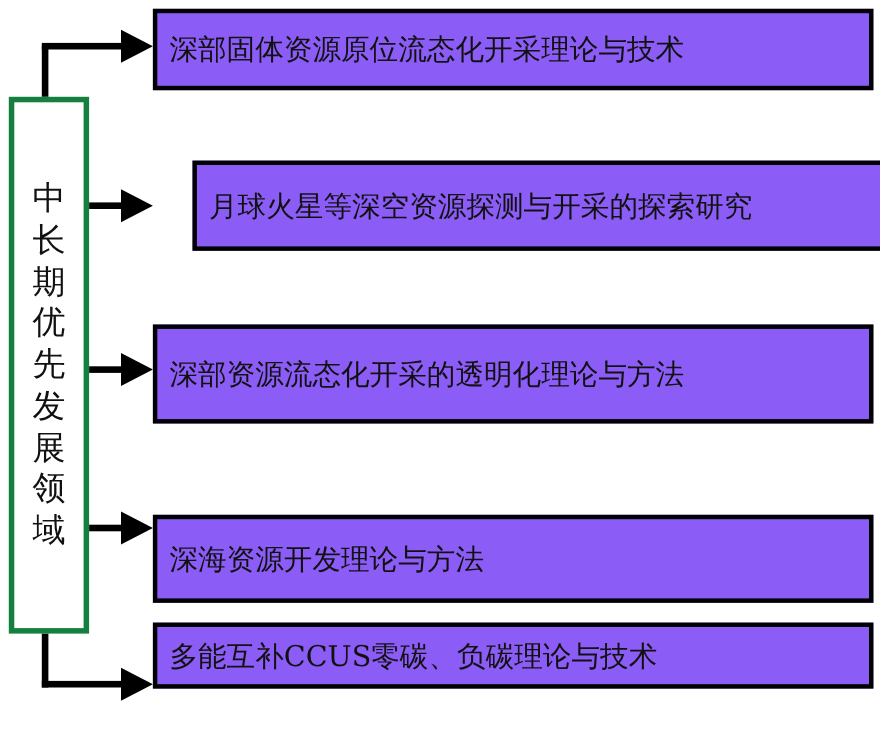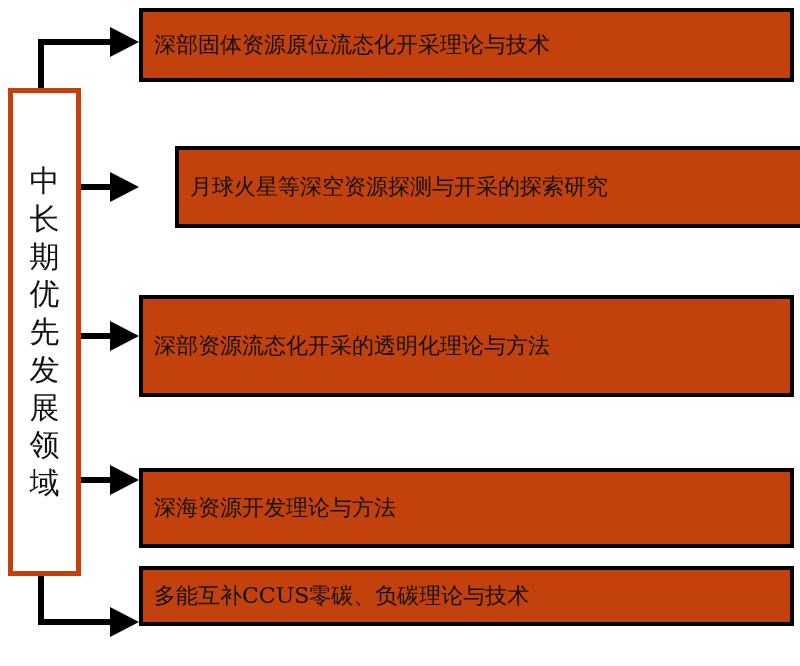--- a/index.html
+++ b/index.html
@@ -17,21 +17,21 @@
     overflow: hidden;
   }
   
   .root-box {
     position: absolute;
     left: 8px;
     top: 88px;
     width: 73px;
     height: 488px;
     box-sizing: border-box;
-    border: 5px solid #c2410c;
+    border: 5px solid #15803d;
     background: #ffffff;
     display: flex;
     align-items: center;
     justify-content: center;
     z-index: 2;
   }
   .root-box .vtext {
     display: block;
     width: 1em;
     font-size: 30px;
@@ -40,30 +40,30 @@
     text-align: center;
     letter-spacing: 0;
   }
   
   .branch-box {
     position: absolute;
     left: 139px;
     width: 655px;
     box-sizing: border-box;
     border: 4px solid #000000;
-    background: #c2410c;
+    background: #8b5cf6;
     display: flex;
     align-items: center;
     padding-left: 11px;
-    font-size: 22px;
+    font-size: 26px;
     z-index: 2;
   }
   .b1 { top: 8px;   height: 74px; }
   .b2 { top: 146px; height: 82px; margin-left: 36px; }
-  .b3 { top: 295px; height: 102px; }
+  .b3 { top: 295px; height: 90px; }
   .b4 { top: 440px; height: 80px; margin-top: 28px; }
   .b5 { top: 566px; height: 60px; }
 
   
   .hline, .vline {
     position: absolute;
     background: #000000;
     z-index: 1;
   }
   .hline { height: 6px; }

